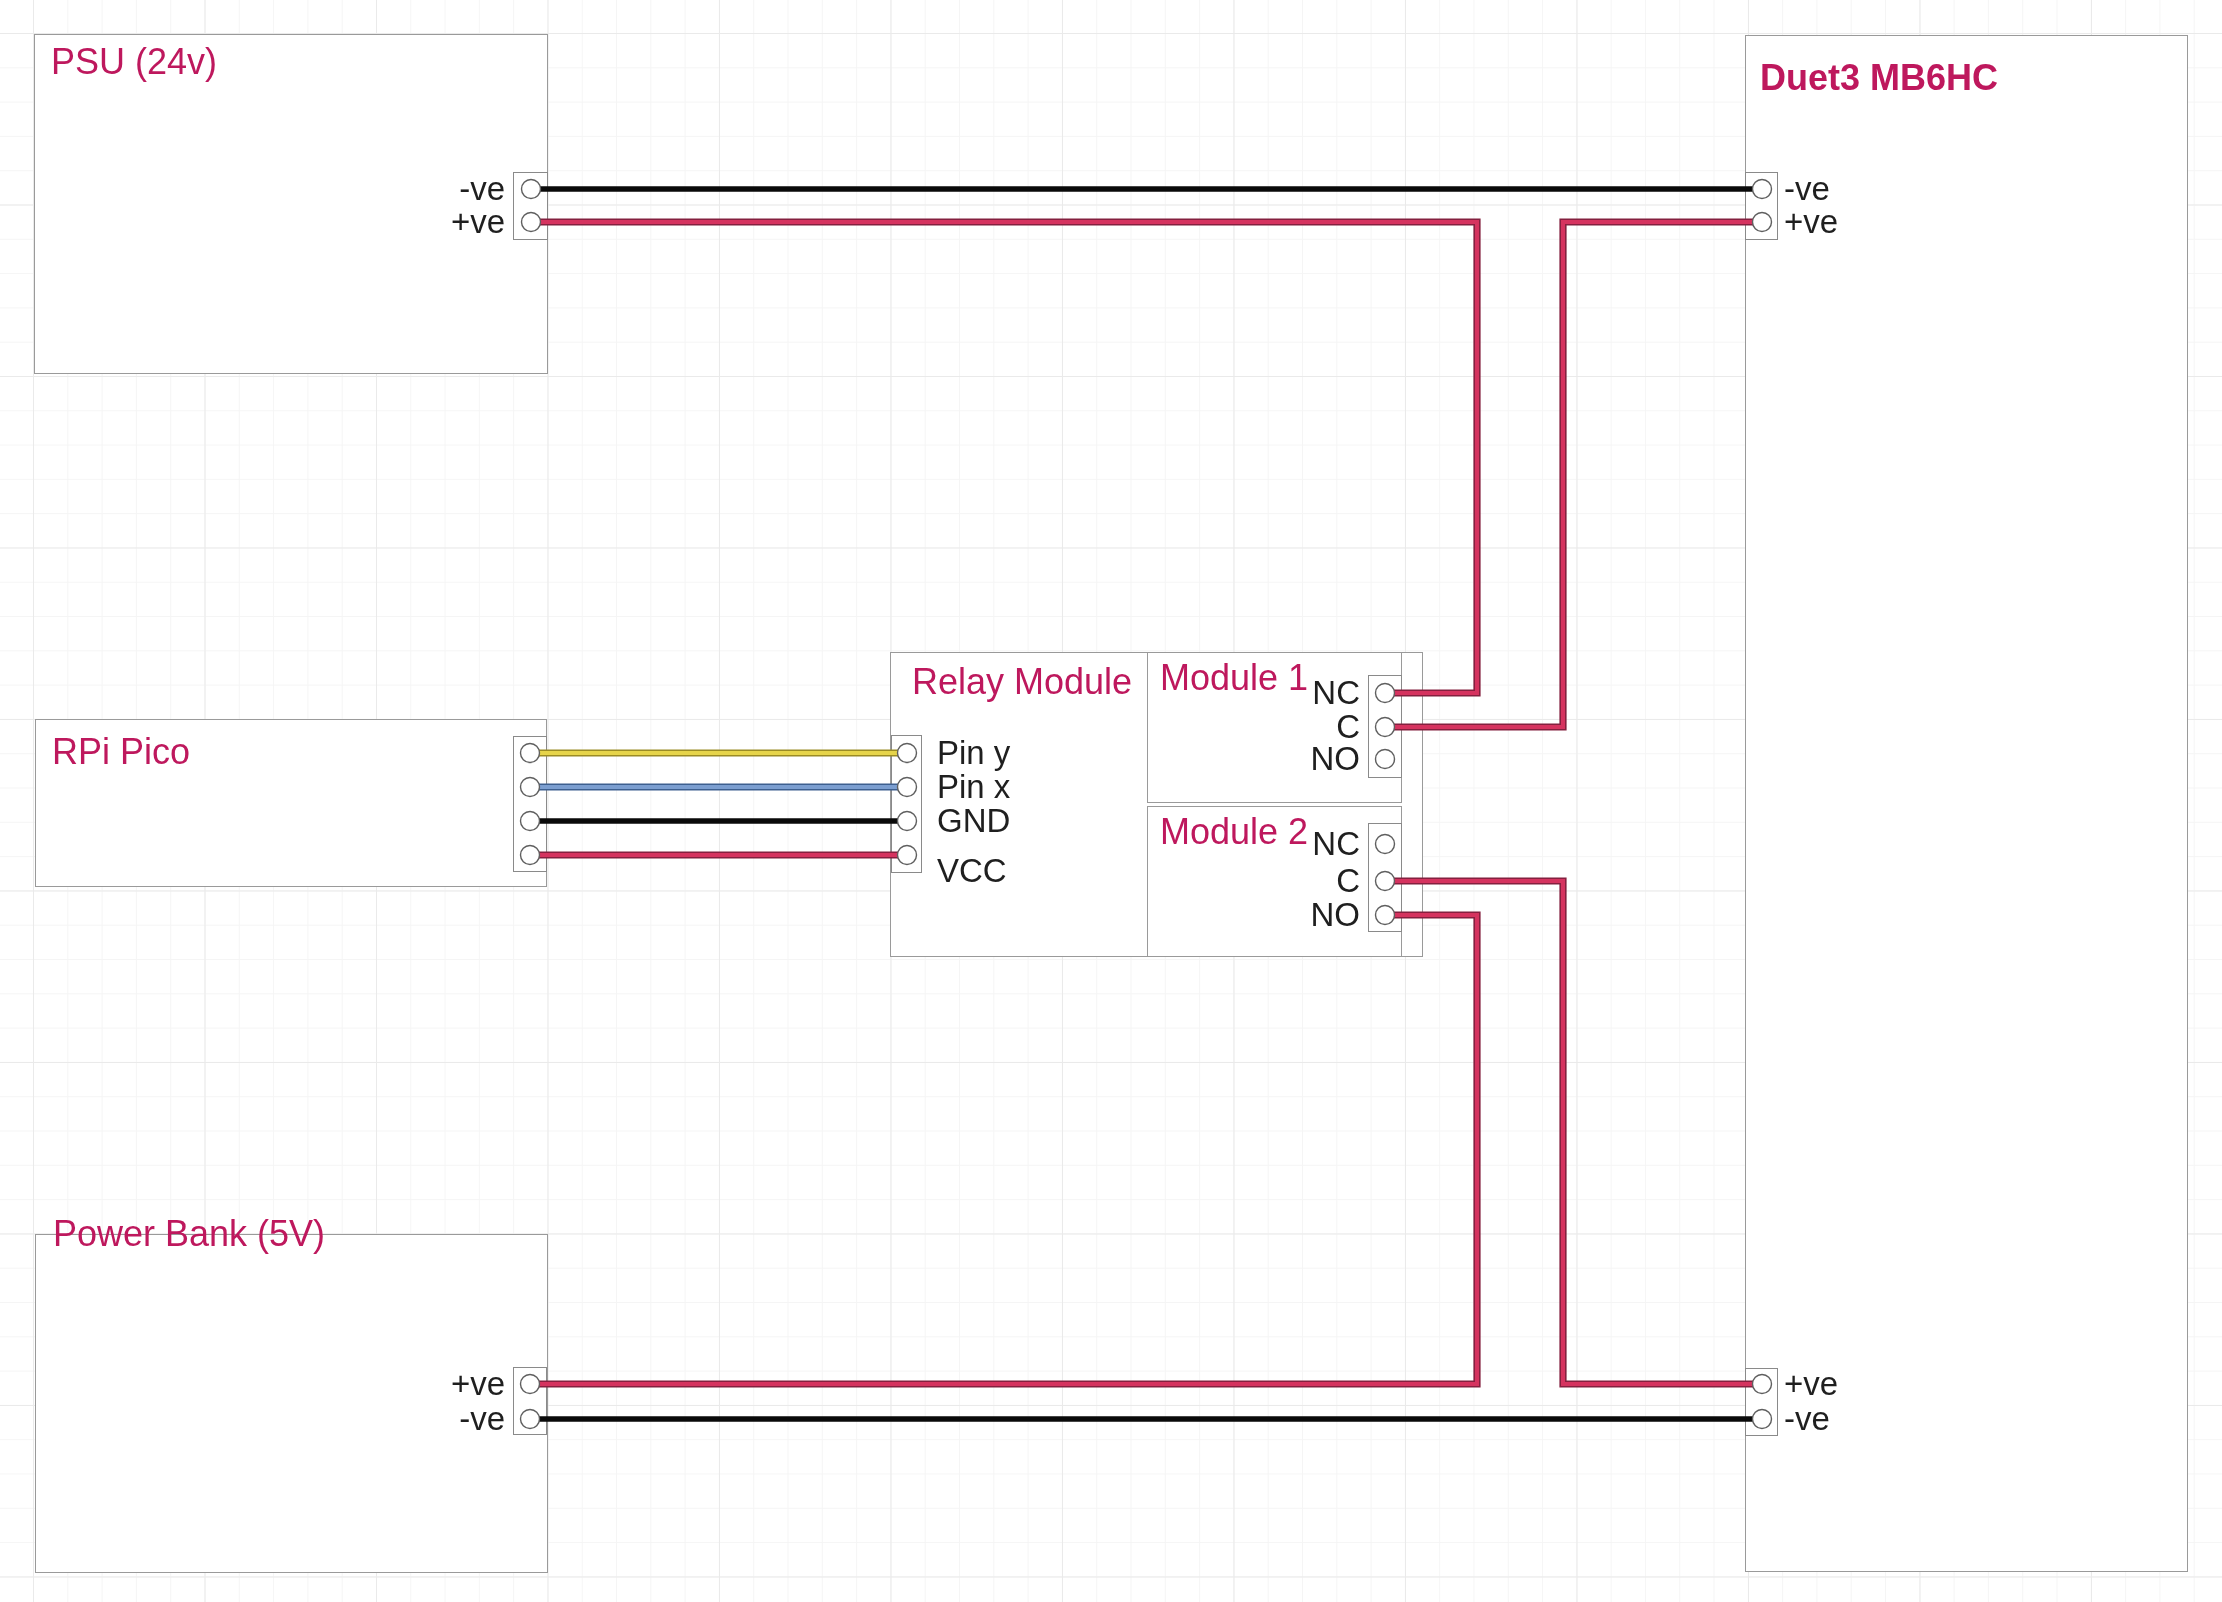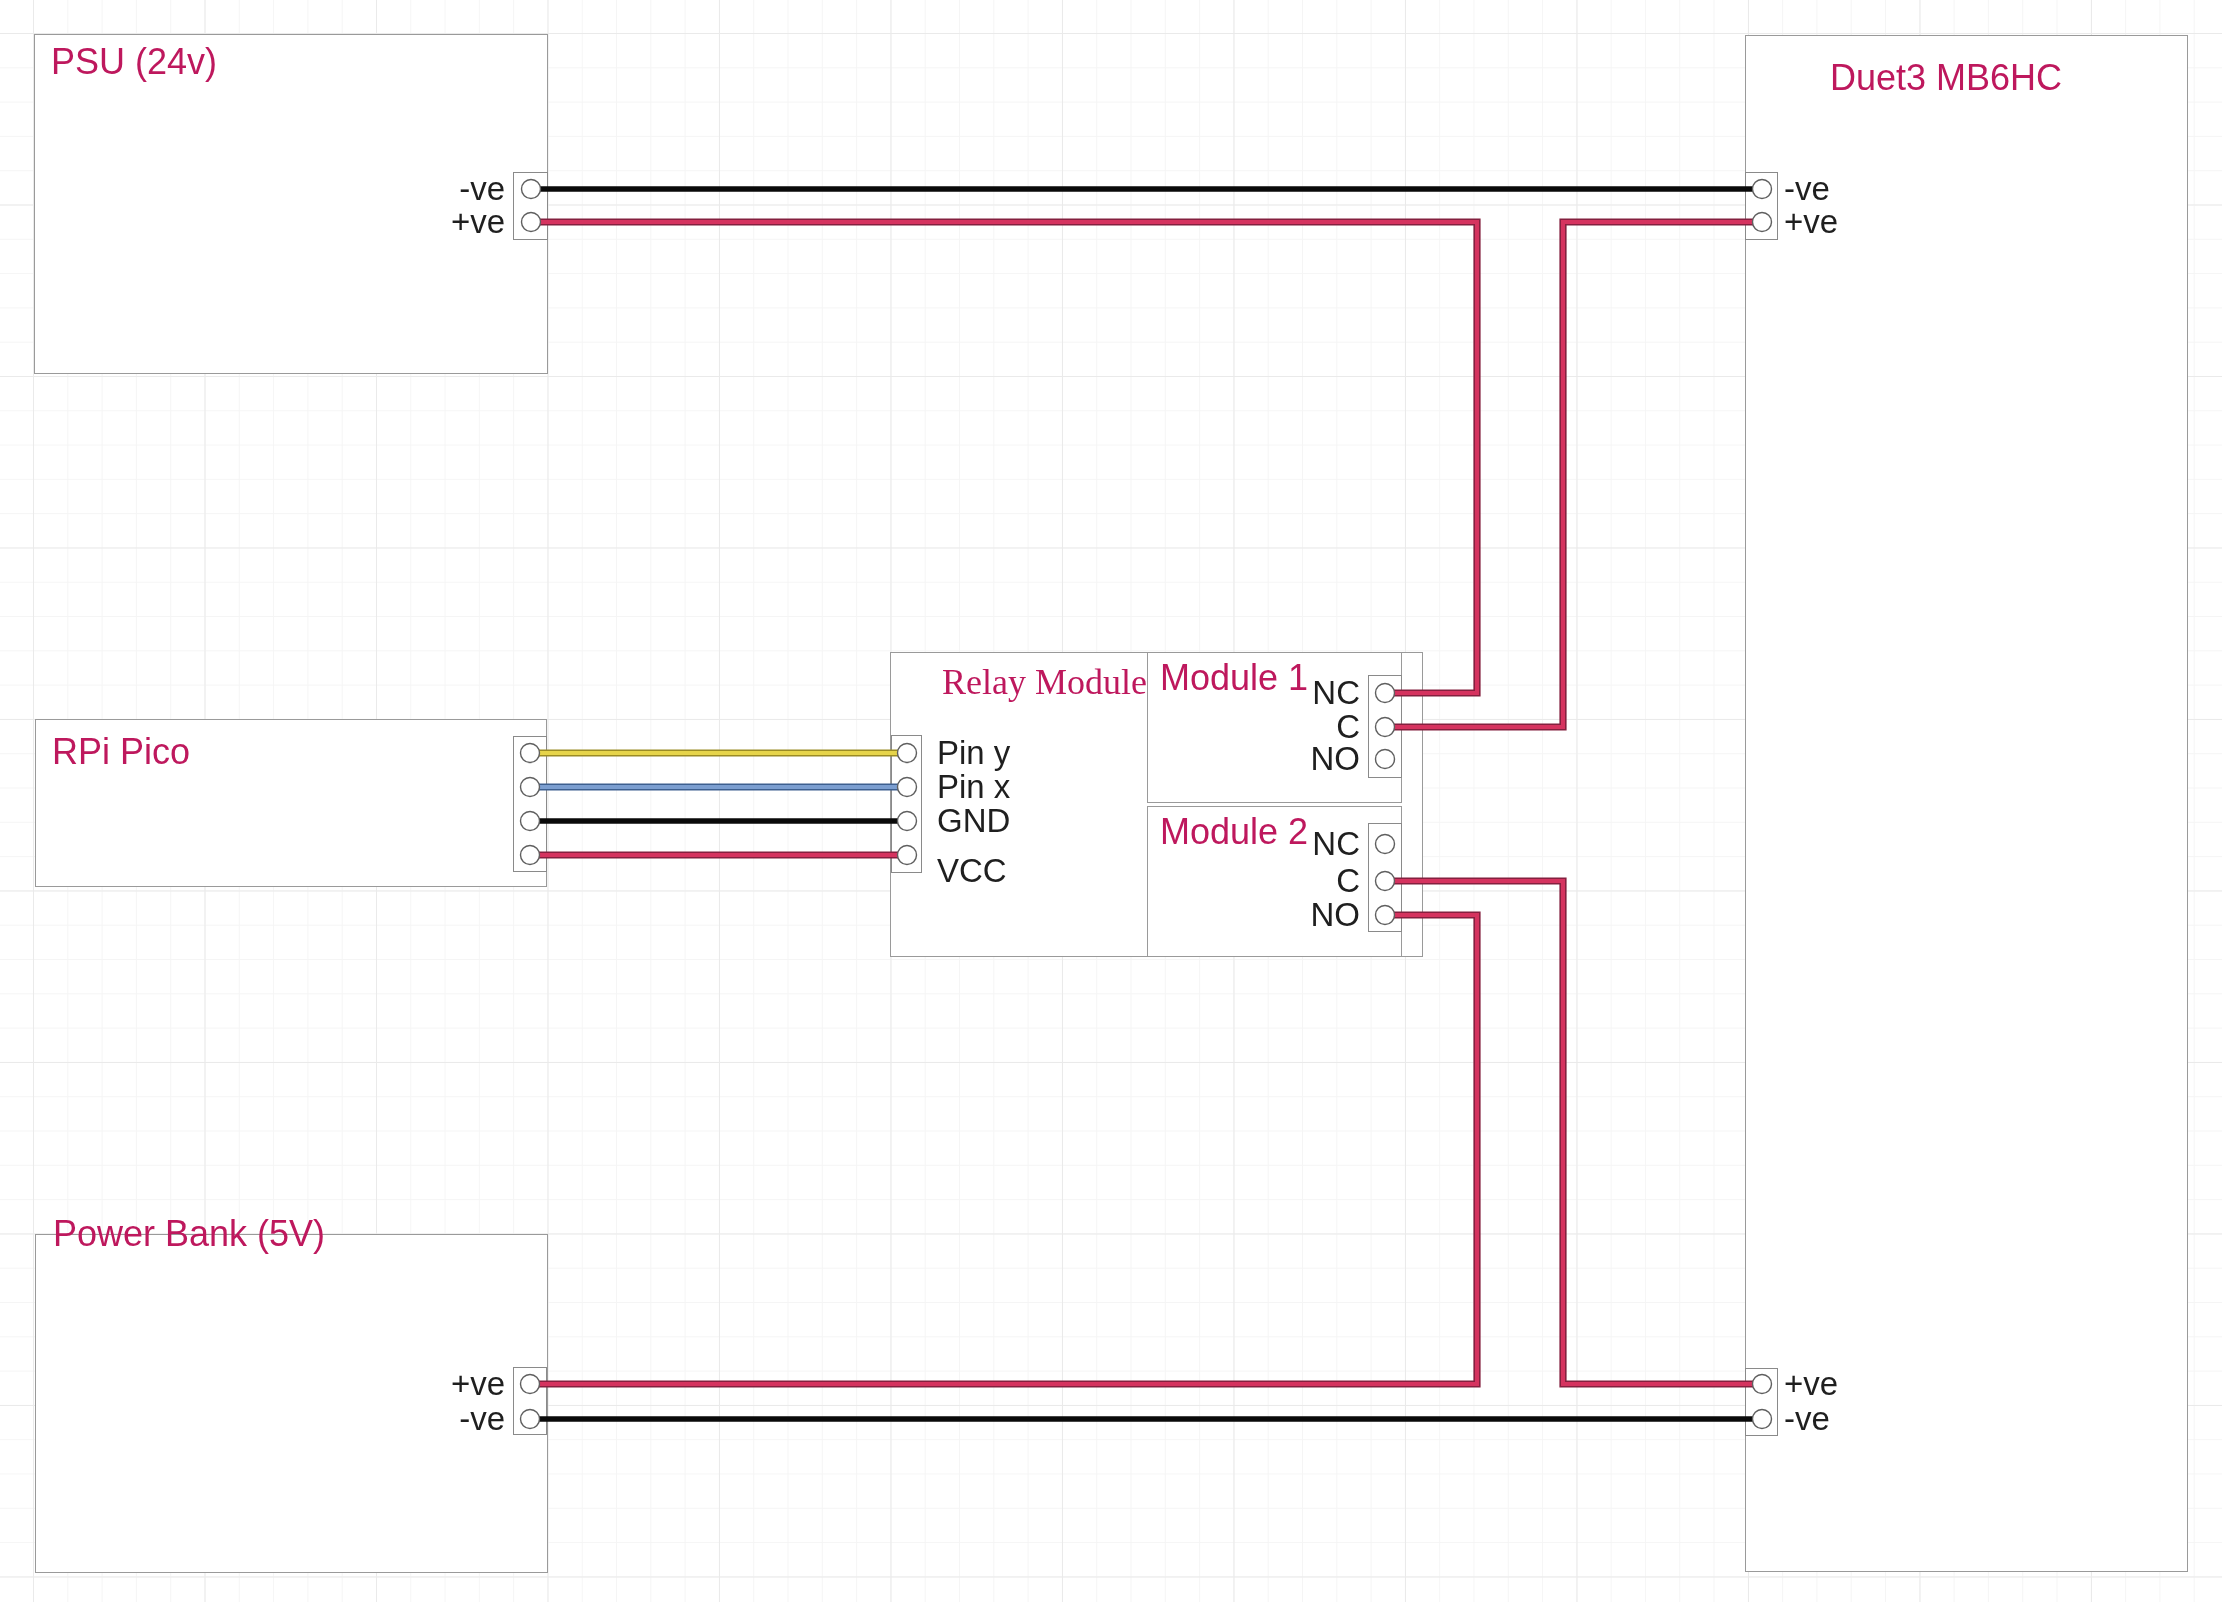--- a/index.html
+++ b/index.html
@@ -41,23 +41,23 @@
 
 <div class="box" style="left:34px;top:34px;width:514px;height:340px;"></div>
 <div class="box" style="left:35px;top:719px;width:512px;height:168px;"></div>
 <div class="box" style="left:35px;top:1234px;width:513px;height:339px;"></div>
 <div class="box" style="left:1745px;top:35px;width:443px;height:1537px;"></div>
 <div class="box" style="left:890px;top:652px;width:533px;height:305px;"></div>
 <div class="box" style="left:1147px;top:652px;width:255px;height:151px;"></div>
 <div class="box" style="left:1147px;top:806px;width:255px;height:151px;"></div>
 
 <div class="title" style="left:51px;top:42px;">PSU (24v)</div>
-<div class="title" style="left:1830px;top:58px;">Duet3 MB6HC</div>
+<div class="title" style="left:1760px;top:58px;font-weight:bold;">Duet3 MB6HC</div>
 <div class="title" style="left:52px;top:732px;">RPi Pico</div>
-<div class="title" style="left:942px;top:662px;font-family:Liberation Serif, serif;">Relay Module</div>
+<div class="title" style="left:912px;top:662px;">Relay Module</div>
 <div class="title" style="left:1160px;top:658px;text-align:right;">Module 1</div>
 <div class="title" style="left:1160px;top:812px;">Module 2</div>
 <div class="title" style="left:53px;top:1214px;">Power Bank (5V)</div>
 
 <div class="pin-block" style="left:513px;top:172px;width:35px;height:68px;"></div>
 <div class="pin-block" style="left:1745px;top:172px;width:33px;height:68px;"></div>
 <div class="pin-block" style="left:513px;top:736px;width:34px;height:136px;"></div>
 <div class="pin-block" style="left:891px;top:735px;width:31px;height:138px;"></div>
 <div class="pin-block" style="left:1368px;top:675px;width:34px;height:103px;"></div>
 <div class="pin-block" style="left:1368px;top:823px;width:34px;height:109px;"></div>

